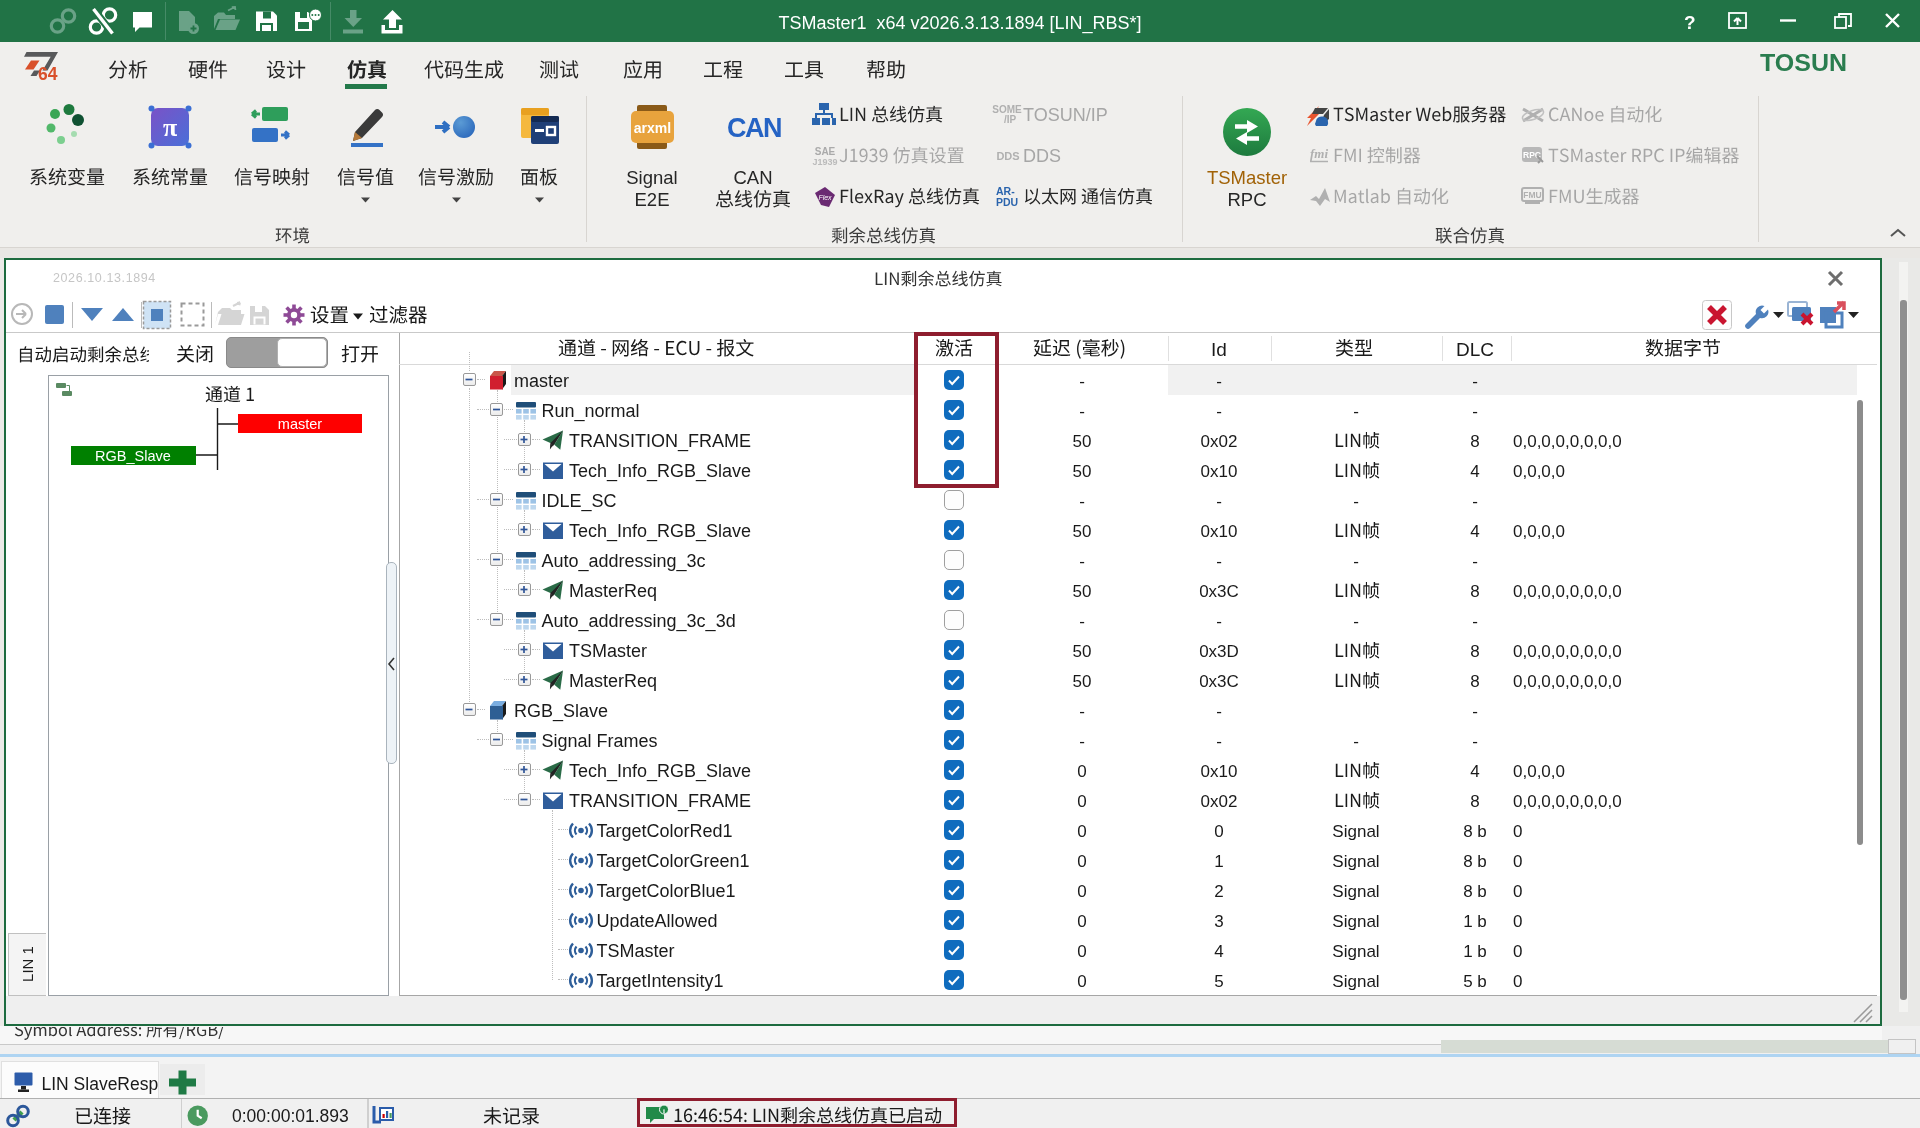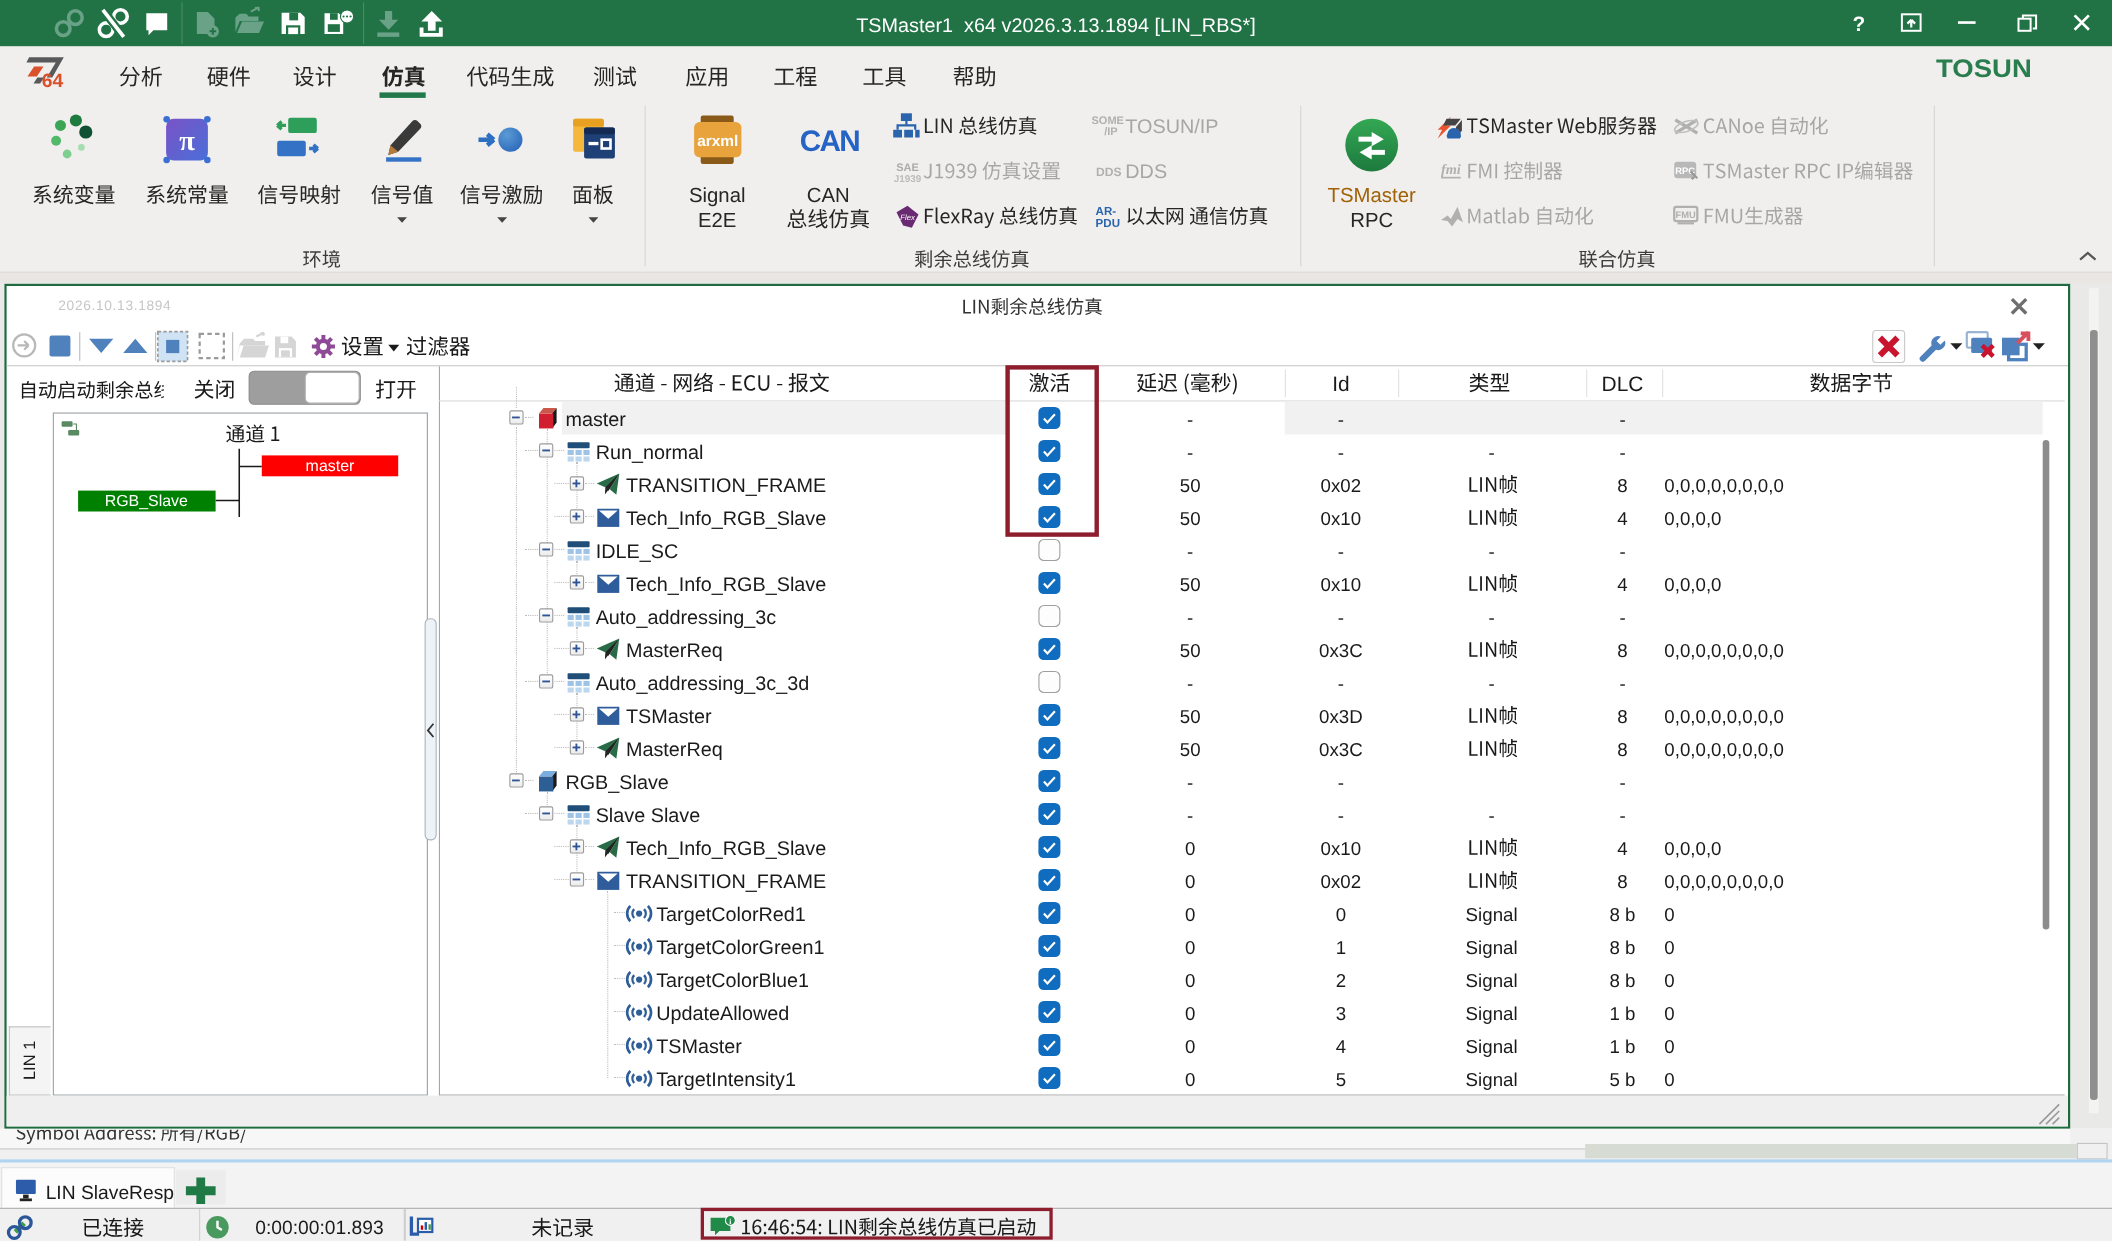--- a/index.html
+++ b/index.html
@@ -805,21 +805,21 @@
   </svg>
 <svg style="left:514.5px;top:729.5px" width="22" height="21">
     <rect x="1" y="2" width="20" height="5.5" rx="1" fill="#1f4e79"></rect>
     <rect x="1" y="9" width="5.6" height="4.6" fill="#9dc3e6"></rect>
     <rect x="8.2" y="9" width="5.6" height="4.6" fill="#9dc3e6"></rect>
     <rect x="15.4" y="9" width="5.6" height="4.6" fill="#9dc3e6"></rect>
     <rect x="1" y="15" width="5.6" height="4.6" fill="#bdd7ee"></rect>
     <rect x="8.2" y="15" width="5.6" height="4.6" fill="#bdd7ee"></rect>
     <rect x="15.4" y="15" width="5.6" height="4.6" fill="#bdd7ee"></rect>
   </svg>
-<div class="lt" style="left:541.5px;top:731.8px;font-size:18px;color:#1a1a1a;font-weight:400;font-family:'Liberation Sans',sans-serif;">Slave Slave</div>
+<div class="lt" style="left:541.5px;top:731.8px;font-size:18px;color:#1a1a1a;font-weight:400;font-family:'Liberation Sans',sans-serif;">Signal Frames</div>
 <div style="position:absolute;left:944.0px;top:729.5px;width:20px;height:20px;background:#0f6cbe;border-radius:5px"></div>
 <svg style="left:944.0px;top:729.5px" width="20" height="20">
     <path d="M5 10.5 l3.2 3.5 L15 6.5" stroke="#fff" stroke-width="2" fill="none"></path>
   </svg>
 <div class="lt" style="left:1082.0px;top:732.6px;font-size:17px;color:#1a1a1a;font-weight:400;font-family:'Liberation Sans',sans-serif;transform:translateX(-50%);">-</div>
 <div class="lt" style="left:1219.0px;top:732.6px;font-size:17px;color:#1a1a1a;font-weight:400;font-family:'Liberation Sans',sans-serif;transform:translateX(-50%);">-</div>
 <div class="lt" style="left:1356.0px;top:732.6px;font-size:17px;color:#1a1a1a;font-weight:400;font-family:'Liberation Sans',sans-serif;transform:translateX(-50%);">-</div>
 <div class="lt" style="left:1475.0px;top:732.6px;font-size:17px;color:#1a1a1a;font-weight:400;font-family:'Liberation Sans',sans-serif;transform:translateX(-50%);">-</div>
 <div style="position:absolute;left:517.5px;top:763.0px;width:13px;height:13px;background:linear-gradient(#fff,#ececec);border:1px solid #999;border-radius:2px;box-sizing:border-box"></div>
 <svg style="left:0;top:0" width="1" height="1">

